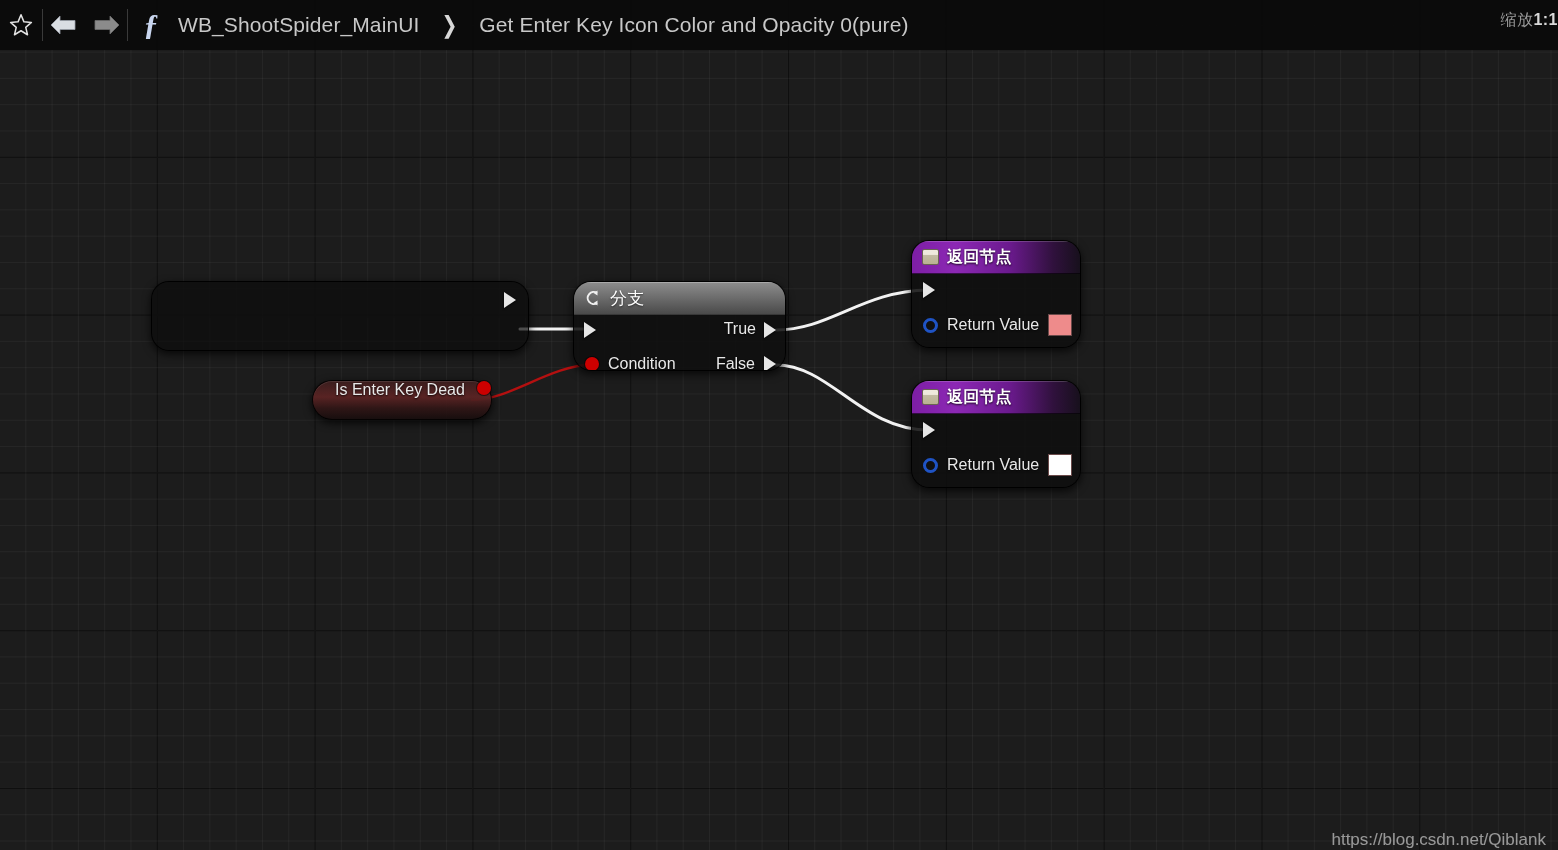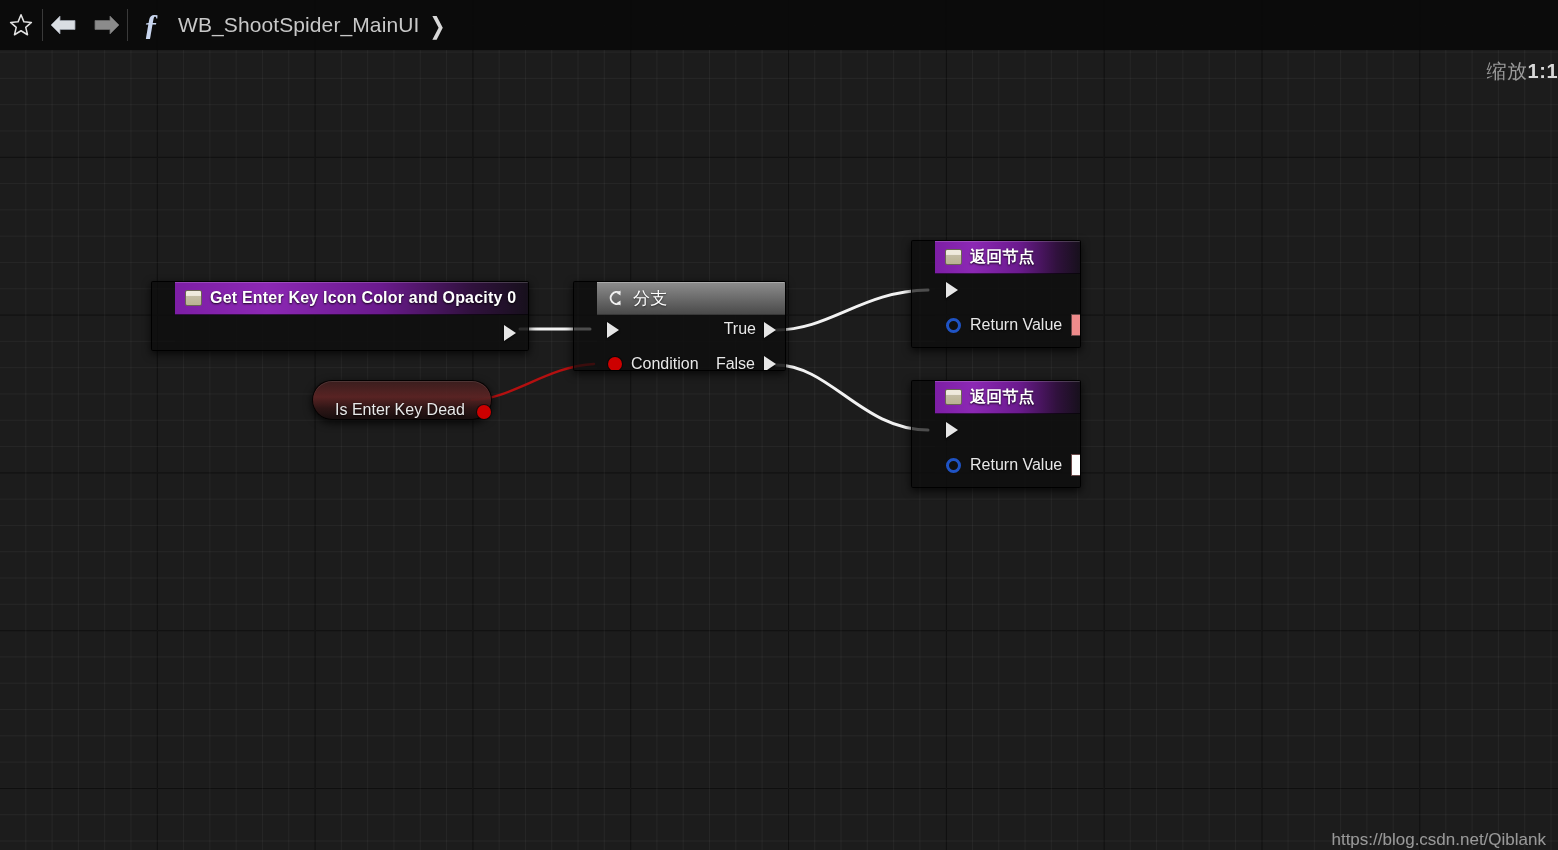--- a/index.html
+++ b/index.html
@@ -64,66 +64,63 @@
     font-family: "Liberation Serif", "DejaVu Serif", serif;
     font-style: italic;
     font-weight: bold;
     font-size: 30px;
     color: #c9d6ef;
     flex: 0 0 auto;
     padding-bottom: 2px;
   }
   #breadcrumb {
     display: flex;
-    align-items: center;
-    gap: 10px;
+    gap: 22px;
     margin-left: 4px;
     white-space: nowrap;
   }
   .crumb {
     font-size: 21px;
     color: #c8c8c8;
     letter-spacing: 0.1px;
   }
   .crumb-sep {
     font-size: 19px;
     color: #d8d8d8;
     font-weight: bold;
     transform: scaleY(1.25);
   }
   #zoom-label {
     position: absolute;
     right: 0px;
     top: 10px;
-    font-size: 20px;
+    font-size: 16px;
     color: #9a9a9a;
     white-space: nowrap;
     letter-spacing: 0.5px;
-    margin-top: 48px;
   }
   #zoom-label .z-num { color: #d8d8d8; font-weight: bold; }
 
   
   #wires {
     position: absolute;
     inset: 0;
     z-index: 10;
     pointer-events: none;
   }
 
   
   .node {
     position: absolute;
     z-index: 20;
-    border-radius: 2px;
+    border-radius: 18px;
     border: 1px solid rgba(0,0,0,0.9);
     box-shadow: 0 3px 9px rgba(0,0,0,0.75);
     background: rgba(13,13,13,0.72);
     overflow: hidden;
-    padding-left: 23px;
   }
   .node-title {
     height: 33px;
     display: flex;
     align-items: center;
     gap: 8px;
     padding: 0 10px;
     border-bottom: 1px solid rgba(0,0,0,0.6);
   }
   .node-title.purple {
@@ -207,21 +204,21 @@
     flex: 0 0 auto;
   }
 
   
   .var-node {
     position: absolute;
     z-index: 20;
     height: 40px;
     border-radius: 20px;
     display: flex;
-    align-items: flex-end;
+    align-items: flex-start;
     gap: 12px;
     padding: 0 12px 0 22px;
     background:
       linear-gradient(to bottom,
         rgba(60,30,30,0.95) 0%,
         rgba(92,36,36,0.95) 42%,
         rgba(48,22,22,0.95) 72%,
         rgba(24,14,14,0.95) 100%);
     border: 1px solid rgba(0,0,0,0.9);
     box-shadow: 0 3px 9px rgba(0,0,0,0.8), inset 0 1px 0 rgba(255,255,255,0.1);
@@ -265,24 +262,20 @@
     <path d="M 520 329 L 590 329" stroke="#f2f2f2" stroke-width="3" fill="none" stroke-linecap="round"></path>
 
     <path d="M 472 400 C 510 400, 548 366, 594 364" stroke="#b41010" stroke-width="2.4" fill="none" stroke-linecap="round"></path>
 
     <path d="M 776 330 C 830 330, 862 291, 928 290" stroke="#f2f2f2" stroke-width="3" fill="none" stroke-linecap="round"></path>
 
     <path d="M 776 365 C 830 365, 862 430, 928 430" stroke="#f2f2f2" stroke-width="3" fill="none" stroke-linecap="round"></path>
   </svg>
 
   <div class="node" id="entry-node" style="left:151px; top:281px; width:378px; height:70px;">
-    <div class="node-title purple">
-      <span class="fn-icon"></span>
-      <span class="node-title-text">Get Enter Key Icon Color and Opacity 0</span>
-    </div>
     <div class="node-body" style="height:36px; position:relative;">
       <div class="exec-pin" style="position:absolute; right:12px; top:10px;"></div>
     </div>
   </div>
 
   <div class="var-node" id="var-node" style="left:312px; top:380px; width:180px;">
     <span class="pin-label">Is Enter Key Dead</span>
     <span class="bool-pin"></span>
   </div>
 
@@ -370,20 +363,21 @@
       </svg>
     </div>
 
     <div class="tb-sep"></div>
 
     <div class="fx-icon">ƒ</div>
 
     <div id="breadcrumb">
       <span class="crumb">WB_ShootSpider_MainUI</span>
       <span class="crumb-sep">❯</span>
+      <span class="crumb">Get Enter Key Icon Color and Opacity 0(pure)</span>
     </div>
 
     <div id="zoom-label">
       <span>缩放</span><span class="z-num">1:1</span>
     </div>
   </div>
 
 </div>
 
 </body></html>

